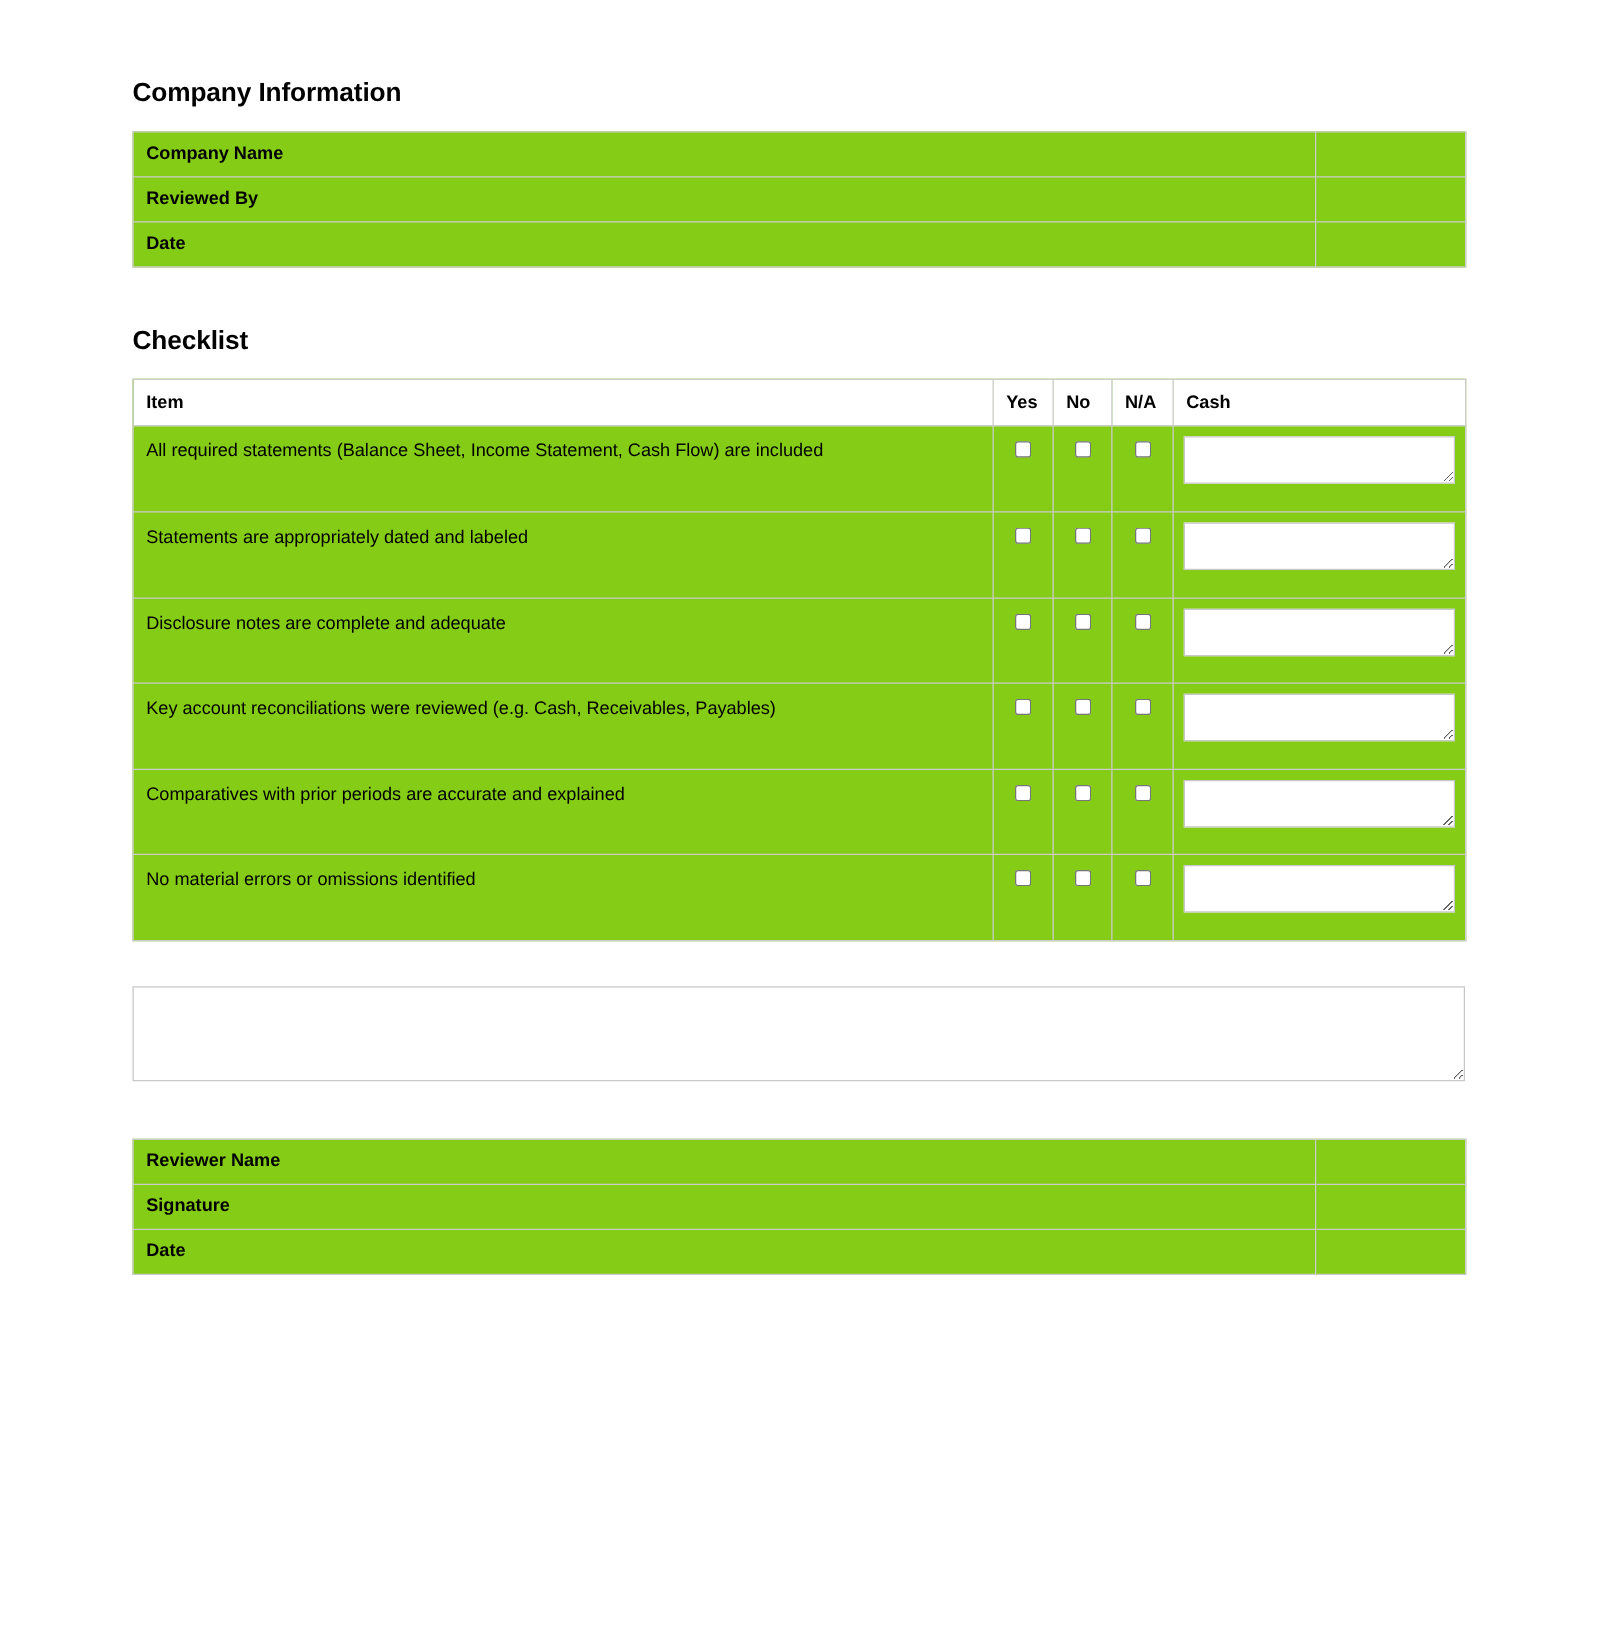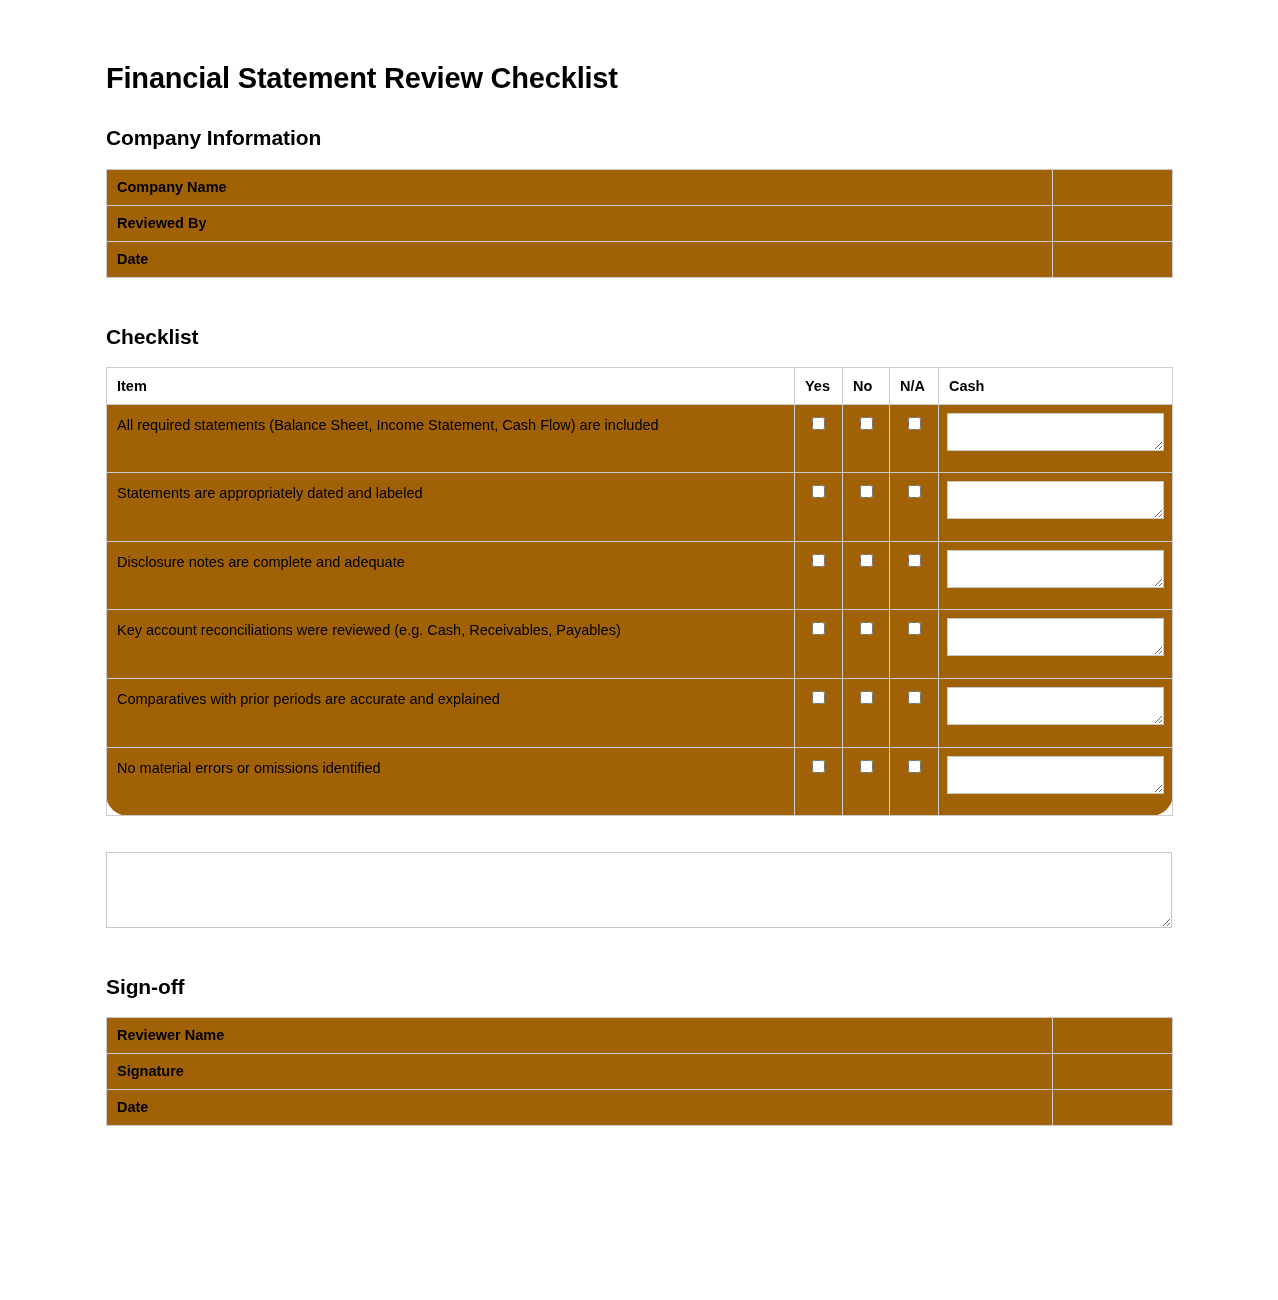--- a/index.html
+++ b/index.html
@@ -31,21 +31,21 @@
     font-weight: bold;
     margin: 0 0 18px 0;
     line-height: 1.2;
     letter-spacing: -0.1px;
   }
 
   table {
     border-collapse: collapse;
     width: 1066px;
     table-layout: fixed;
-    background: #a16207;
+    background: #84cc16;
   }
   table td, table th {
     border: 1px solid #cccccc;
     padding: 9px 10px;
     vertical-align: top;
     font-size: 14.5px;
     text-align: left;
   }
 
   
@@ -53,21 +53,21 @@
     font-weight: bold;
     font-size: 14.5px;
     height: 17px;
     padding: 9px 10px;
   }
   .info-table td.value {
     width: 120px;
   }
 
   
-  .checklist-table { margin-bottom: 0; border-radius: 22px; }
+  .checklist-table { margin-bottom: 0; }
   .checklist-table th {
     font-weight: bold;
     font-size: 14.5px;
     padding: 10px 10px;
     background: #ffffff;
   }
   .checklist-table col.c-item   { width: 688px; }
   .checklist-table col.c-yes    { width: 48px; }
   .checklist-table col.c-no     { width: 47px; }
   .checklist-table col.c-na     { width: 49px; }
@@ -118,21 +118,20 @@
 
   .comments-wrap { margin-bottom: 0; }
   .gap-lg { height: 46px; }
   .gap-md { height: 36px; }
 </style>
 </head>
 <body>
 
 <div class="page">
 
-  <h1 class="doc-title">Financial Statement Review Checklist</h1>
 
   <h2 class="section-heading">Company Information</h2>
 
   <table class="info-table">
     <colgroup>
         <col style="width:946px">
         <col style="width:120px">
       </colgroup>
     <tbody>
       <tr>
@@ -231,21 +230,20 @@
 
   <div class="gap-md"></div>
 
 
   <div class="comments-wrap">
     <textarea class="comments-box" style=""></textarea>
   </div>
 
   <div class="gap-lg"></div>
 
-  <h2 class="section-heading">Sign-off</h2>
 
   <table class="info-table">
     <colgroup>
         <col style="width:946px">
         <col style="width:120px">
       </colgroup>
     <tbody>
       <tr>
         <td class="label">Reviewer Name</td>
         <td class="value"></td>

